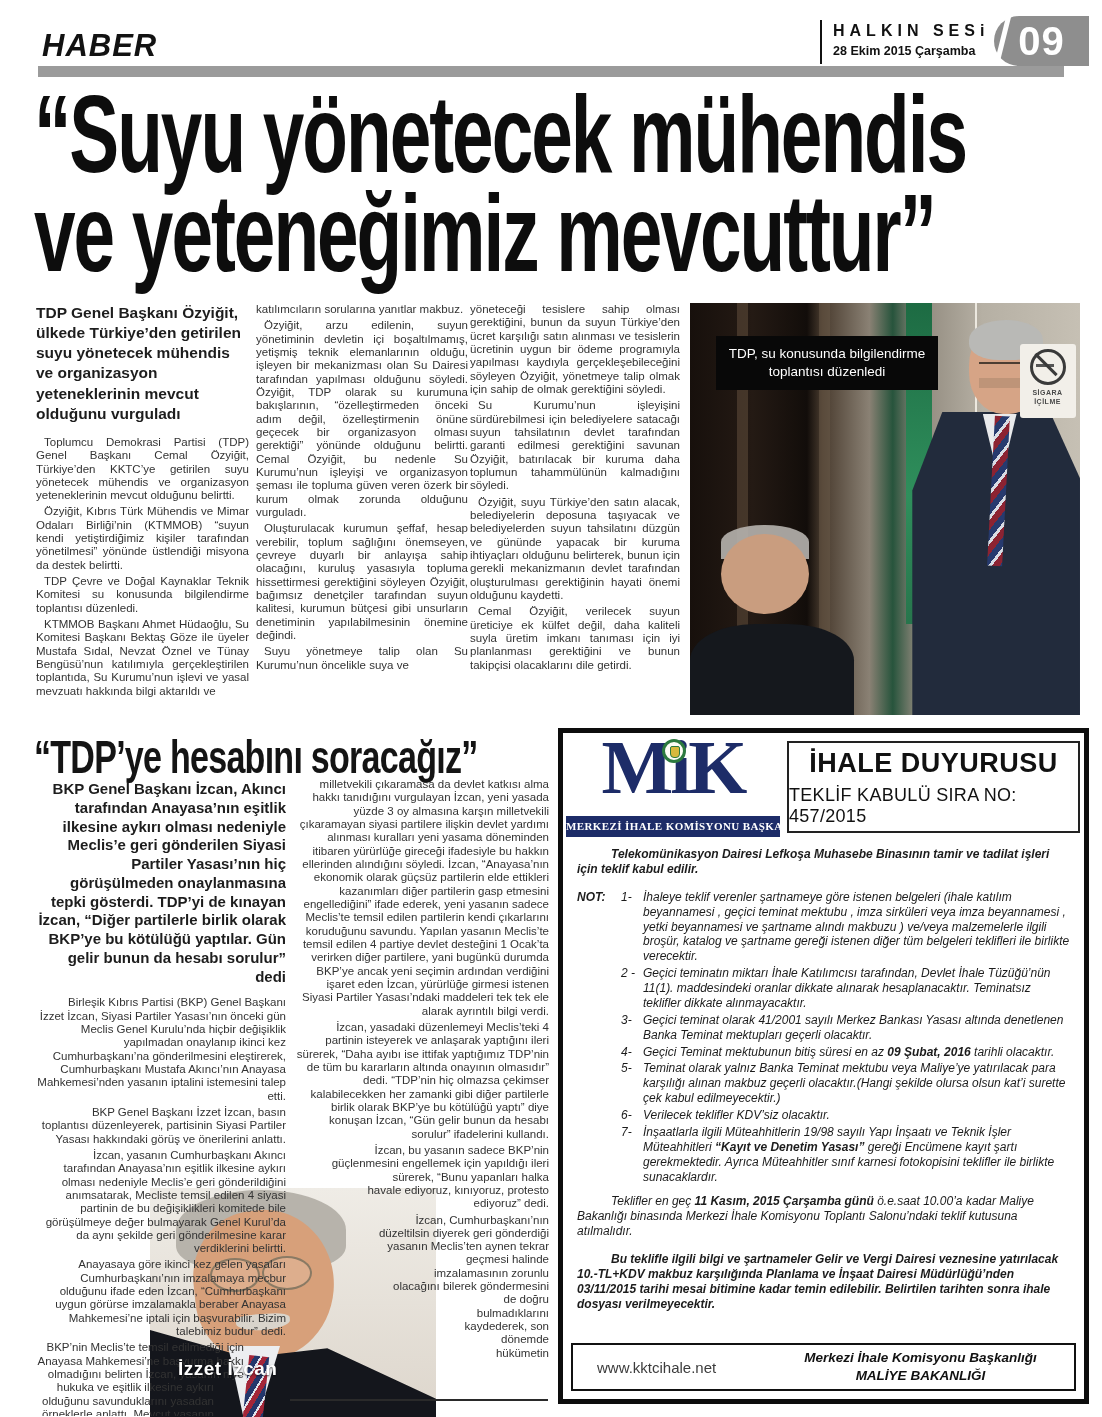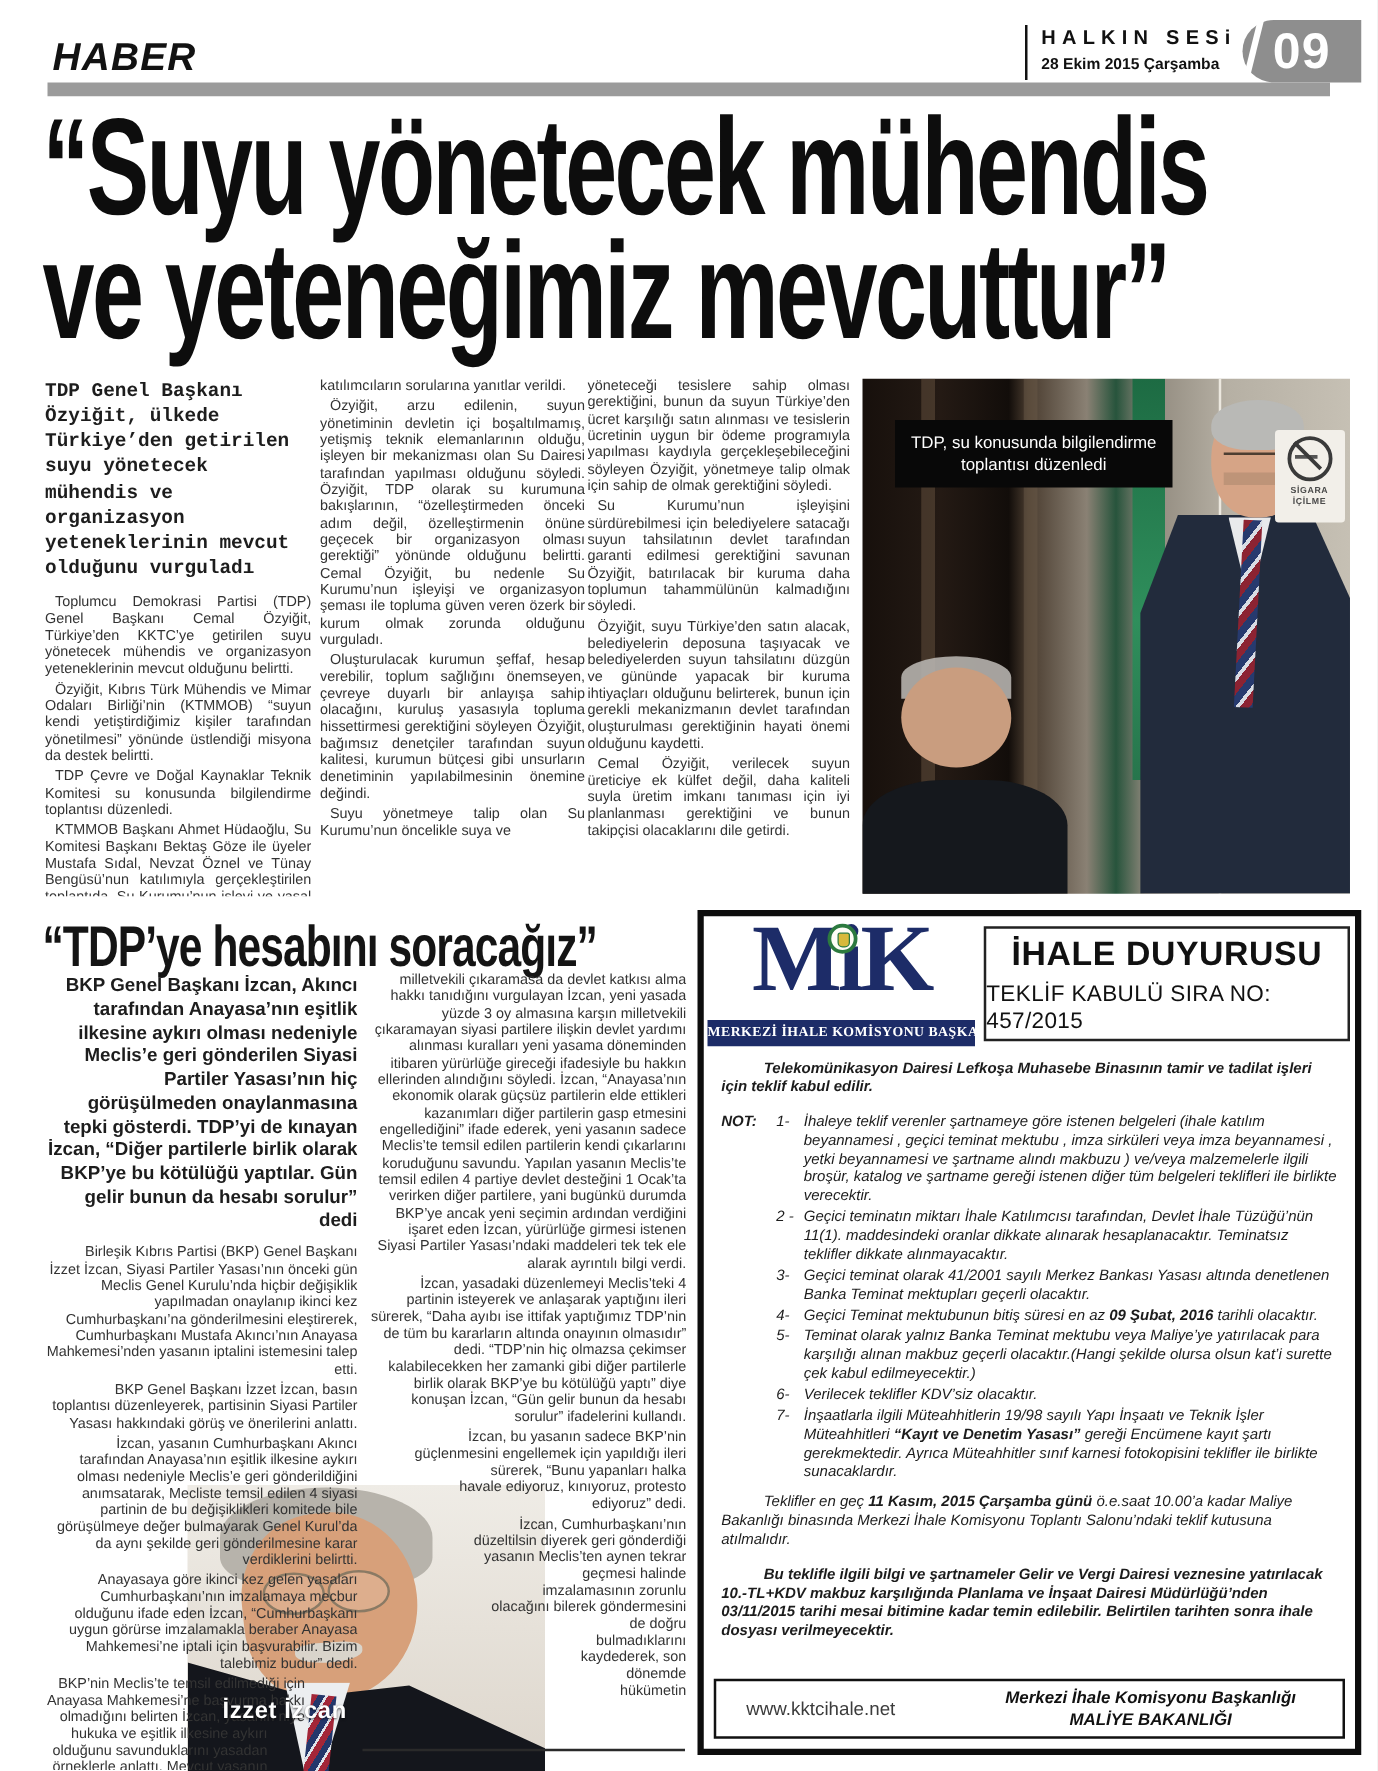--- a/index.html
+++ b/index.html
@@ -27,21 +27,21 @@
 
   
   .a1col{position:absolute;top:303px;height:414px;overflow:hidden;font-size:11.5px;
          line-height:1.16;text-align:justify;color:#333;}
   .a1col p{margin:0 0 3px 0;text-indent:8px;}
   .a1col p.nohang{text-indent:0;}
   .c1{left:36px;width:213px;}
   .c2{left:256px;width:212px;}
   .c3{left:470px;width:210px;}
   .lead1{font-size:15.5px;line-height:1.3;font-weight:bold;color:#1d1d1d;text-align:left;
-         margin:0 0 12px 0 !important;text-indent:0 !important;font-family:Liberation Mono, monospace;}
+         margin:0 0 12px 0 !important;text-indent:0 !important;}
 
   
   .photo1{position:absolute;left:690px;top:303px;width:390px;height:412px;overflow:hidden;
           background:linear-gradient(90deg,#17100c 0%,#241a14 16%,#120d0a 30%,#4a3c2f 34%,
                      #8a8174 46%,#27543c 52%,#8e877b 58%,#b6b0a4 75%,#c6c0b4 100%);}
   .ph1-frame1{position:absolute;left:12%;top:0;width:3%;height:100%;background:#5c4a38;opacity:.6;}
   .ph1-frame2{position:absolute;left:33%;top:0;width:3%;height:100%;background:#6a5948;opacity:.5;}
   .ph1-banner{position:absolute;left:55.5%;top:0;width:6.5%;height:78%;
               background:linear-gradient(180deg,#1d6b43,#2f8f5c 60%,#27754c);}
   .ph1-doorline{position:absolute;left:73%;top:0;width:2px;height:100%;background:#ece8df;}
@@ -165,21 +165,21 @@
   </div>
 
   <div class="a1col c1">
     <p class="lead1">TDP Genel Başkanı Özyiğit, ülkede Türkiye’den getirilen suyu yönetecek mühendis ve organizasyon yeteneklerinin mevcut olduğunu vurguladı</p>
     <p>Toplumcu Demokrasi Partisi (TDP) Genel Başkanı Cemal Özyiğit, Türkiye’den KKTC’ye getirilen suyu yönetecek mühendis ve organizasyon yeteneklerinin mevcut olduğunu belirtti.</p>
     <p>Özyiğit, Kıbrıs Türk Mühendis ve Mimar Odaları Birliği’nin (KTMMOB) “suyun kendi yetiştirdiğimiz kişiler tarafından yönetilmesi” yönünde üstlendiği misyona da destek belirtti.</p>
     <p>TDP Çevre ve Doğal Kaynaklar Teknik Komitesi su konusunda bilgilendirme toplantısı düzenledi.</p>
     <p>KTMMOB Başkanı Ahmet Hüdaoğlu, Su Komitesi Başkanı Bektaş Göze ile üyeler Mustafa Sıdal, Nevzat Öznel ve Tünay Bengüsü’nun katılımıyla gerçekleştirilen toplantıda, Su Kurumu’nun işlevi ve yasal mevzuatı hakkında bilgi aktarıldı ve</p>
   </div>
   <div class="a1col c2">
-    <p class="nohang">katılımcıların sorularına yanıtlar verildi.</p>
+    <p class="nohang">katılımcıların sorularına yanıtlar makbuz.</p>
     <p>Özyiğit, arzu edilenin, suyun yönetiminin devletin içi boşaltılmamış, yetişmiş teknik elemanlarının olduğu, işleyen bir mekanizması olan Su Dairesi tarafından yapılması olduğunu söyledi. Özyiğit, TDP olarak su kurumuna bakışlarının, “özelleştirmeden önceki adım değil, özelleştirmenin önüne geçecek bir organizasyon olması gerektiği” yönünde olduğunu belirtti. Cemal Özyiğit, bu nedenle Su Kurumu’nun işleyişi ve organizasyon şeması ile topluma güven veren özerk bir kurum olmak zorunda olduğunu vurguladı.</p>
     <p>Oluşturulacak kurumun şeffaf, hesap verebilir, toplum sağlığını önemseyen, çevreye duyarlı bir anlayışa sahip olacağını, kuruluş yasasıyla topluma hissettirmesi gerektiğini söyleyen Özyiğit, bağımsız denetçiler tarafından suyun kalitesi, kurumun bütçesi gibi unsurların denetiminin yapılabilmesinin önemine değindi.</p>
     <p>Suyu yönetmeye talip olan Su Kurumu’nun öncelikle suya ve</p>
   </div>
   <div class="a1col c3">
     <p class="nohang">yöneteceği tesislere sahip olması gerektiğini, bunun da suyun Türkiye’den ücret karşılığı satın alınması ve tesislerin ücretinin uygun bir ödeme programıyla yapılması kaydıyla gerçekleşebileceğini söyleyen Özyiğit, yönetmeye talip olmak için sahip de olmak gerektiğini söyledi.</p>
     <p>Su Kurumu’nun işleyişini sürdürebilmesi için belediyelere satacağı suyun tahsilatının devlet tarafından garanti edilmesi gerektiğini savunan Özyiğit, batırılacak bir kuruma daha toplumun tahammülünün kalmadığını söyledi.</p>
     <p>Özyiğit, suyu Türkiye’den satın alacak, belediyelerin deposuna taşıyacak ve belediyelerden suyun tahsilatını düzgün ve gününde yapacak bir kuruma ihtiyaçları olduğunu belirterek, bunun için gerekli mekanizmanın devlet tarafından oluşturulması gerektiğinin hayati önemi olduğunu kaydetti.</p>
     <p>Cemal Özyiğit, verilecek suyun üreticiye ek külfet değil, daha kaliteli suyla üretim imkanı tanıması için iyi planlanması gerektiğini ve bunun takipçisi olacaklarını dile getirdi.</p>
   </div>

